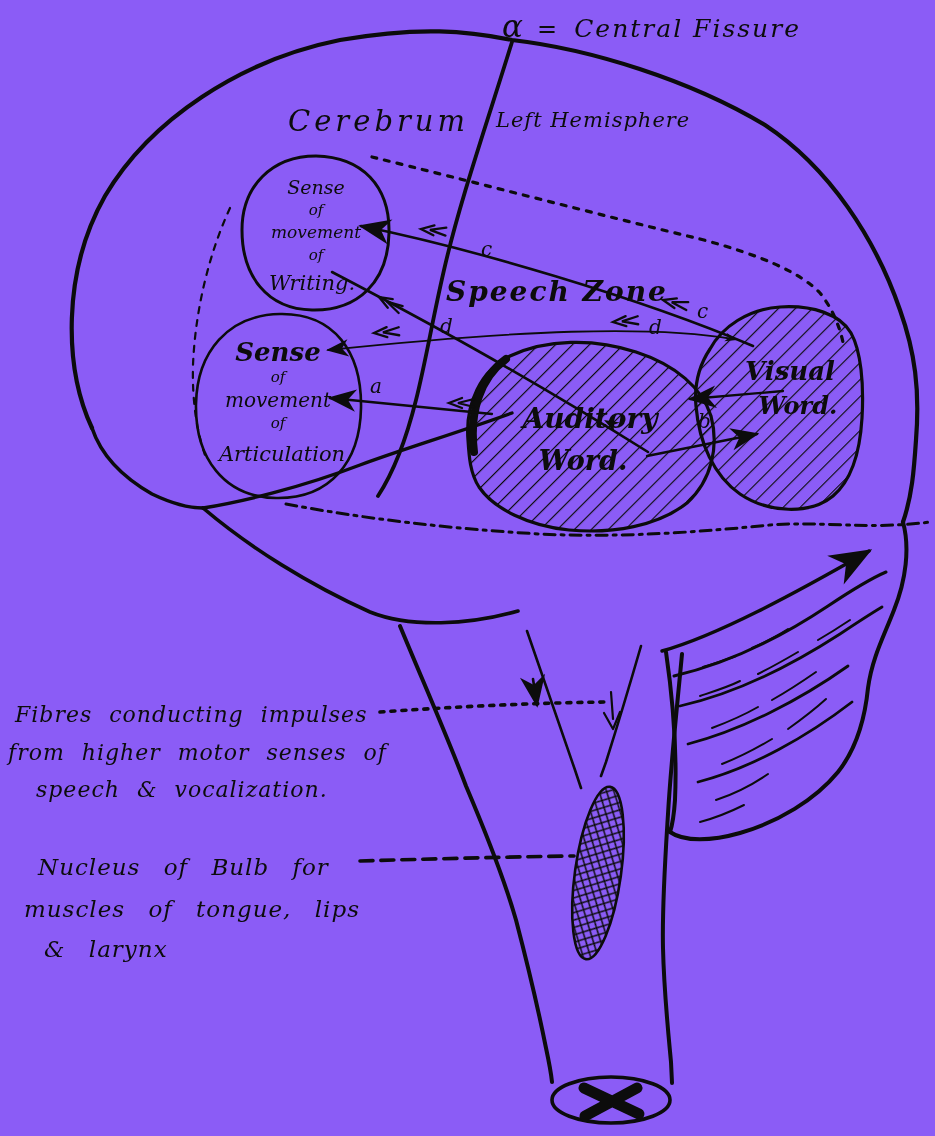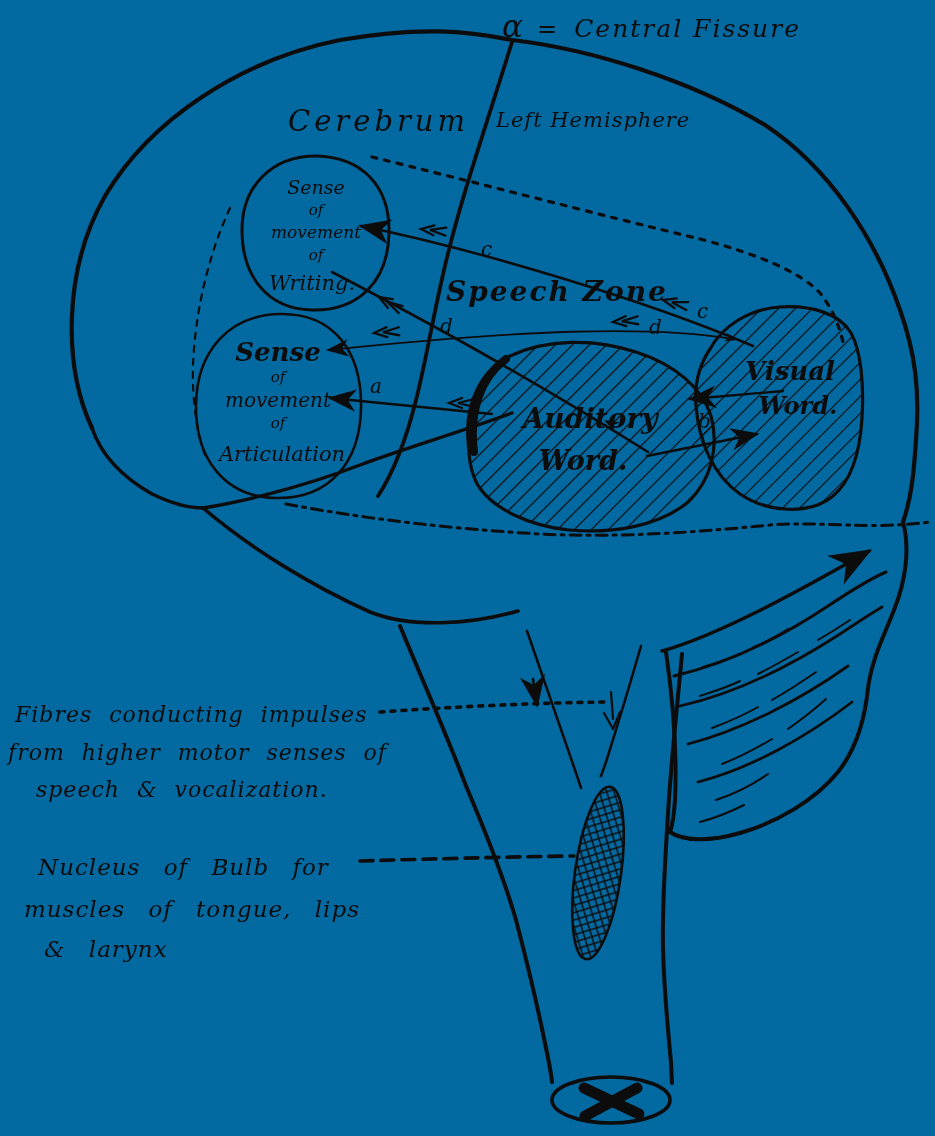--- a/index.html
+++ b/index.html
@@ -1,16 +1,16 @@
 <!DOCTYPE html>
 <html><head>
 <meta charset="utf-8">
 <style>
   html,body{margin:0;padding:0;background:#ffffff;}
-  .canvas{position:relative;width:935px;height:1136px;background:#0369a1;overflow:hidden;}
+  .canvas{position:relative;width:935px;height:1136px;background:#8b5cf6;overflow:hidden;}
   svg{display:block;}
   text{fill:#0c0c0c;font-family:"DejaVu Serif",serif;font-style:italic;}
   .ink{stroke:#0c0c0c;fill:none;stroke-linecap:round;stroke-linejoin:round;}
   .big{font-size:29px;letter-spacing:4px;}
   .med{font-size:21px;letter-spacing:1px;}
   .zone{font-size:28px;font-weight:600;letter-spacing:2px;}
   .ctr{text-anchor:middle;}
   .blobtxt{font-weight:700;}
   .letter{font-size:20px;}
   .cap1{font-size:22px;word-spacing:9px;letter-spacing:1px;}

